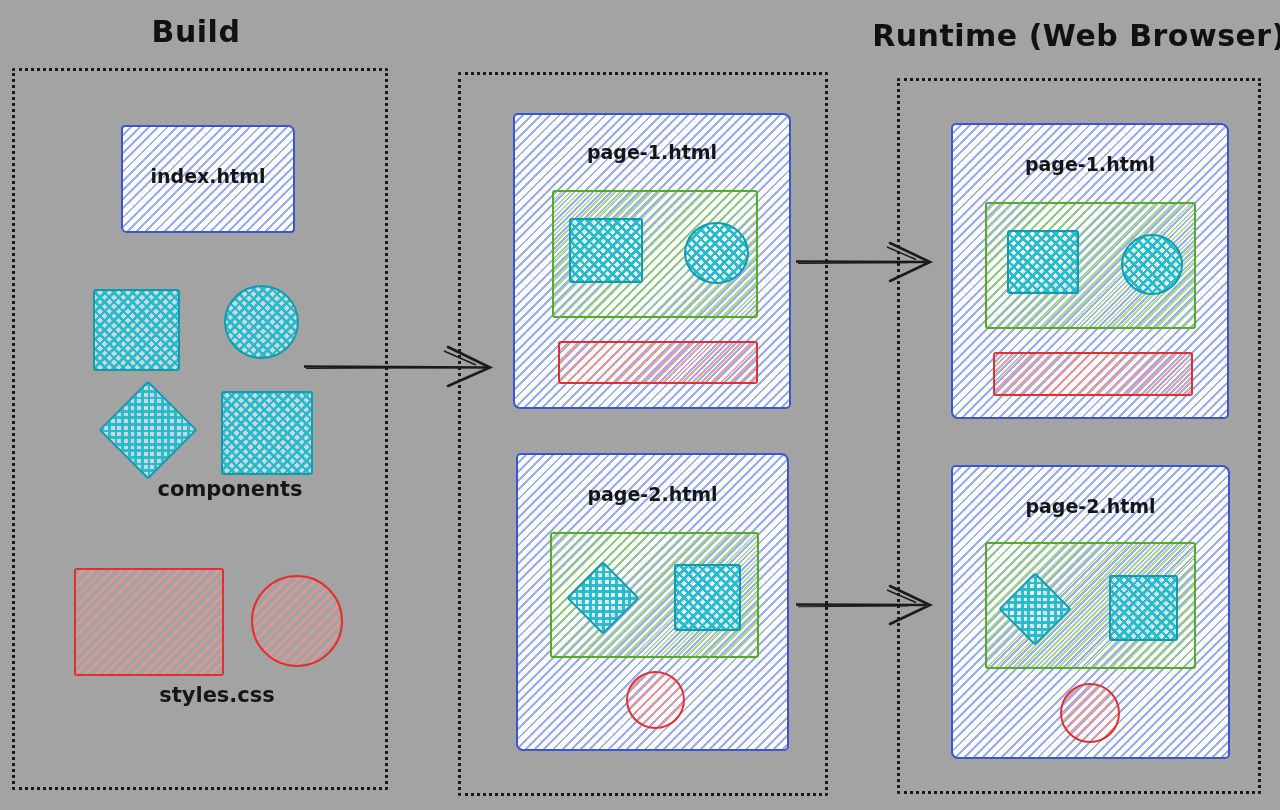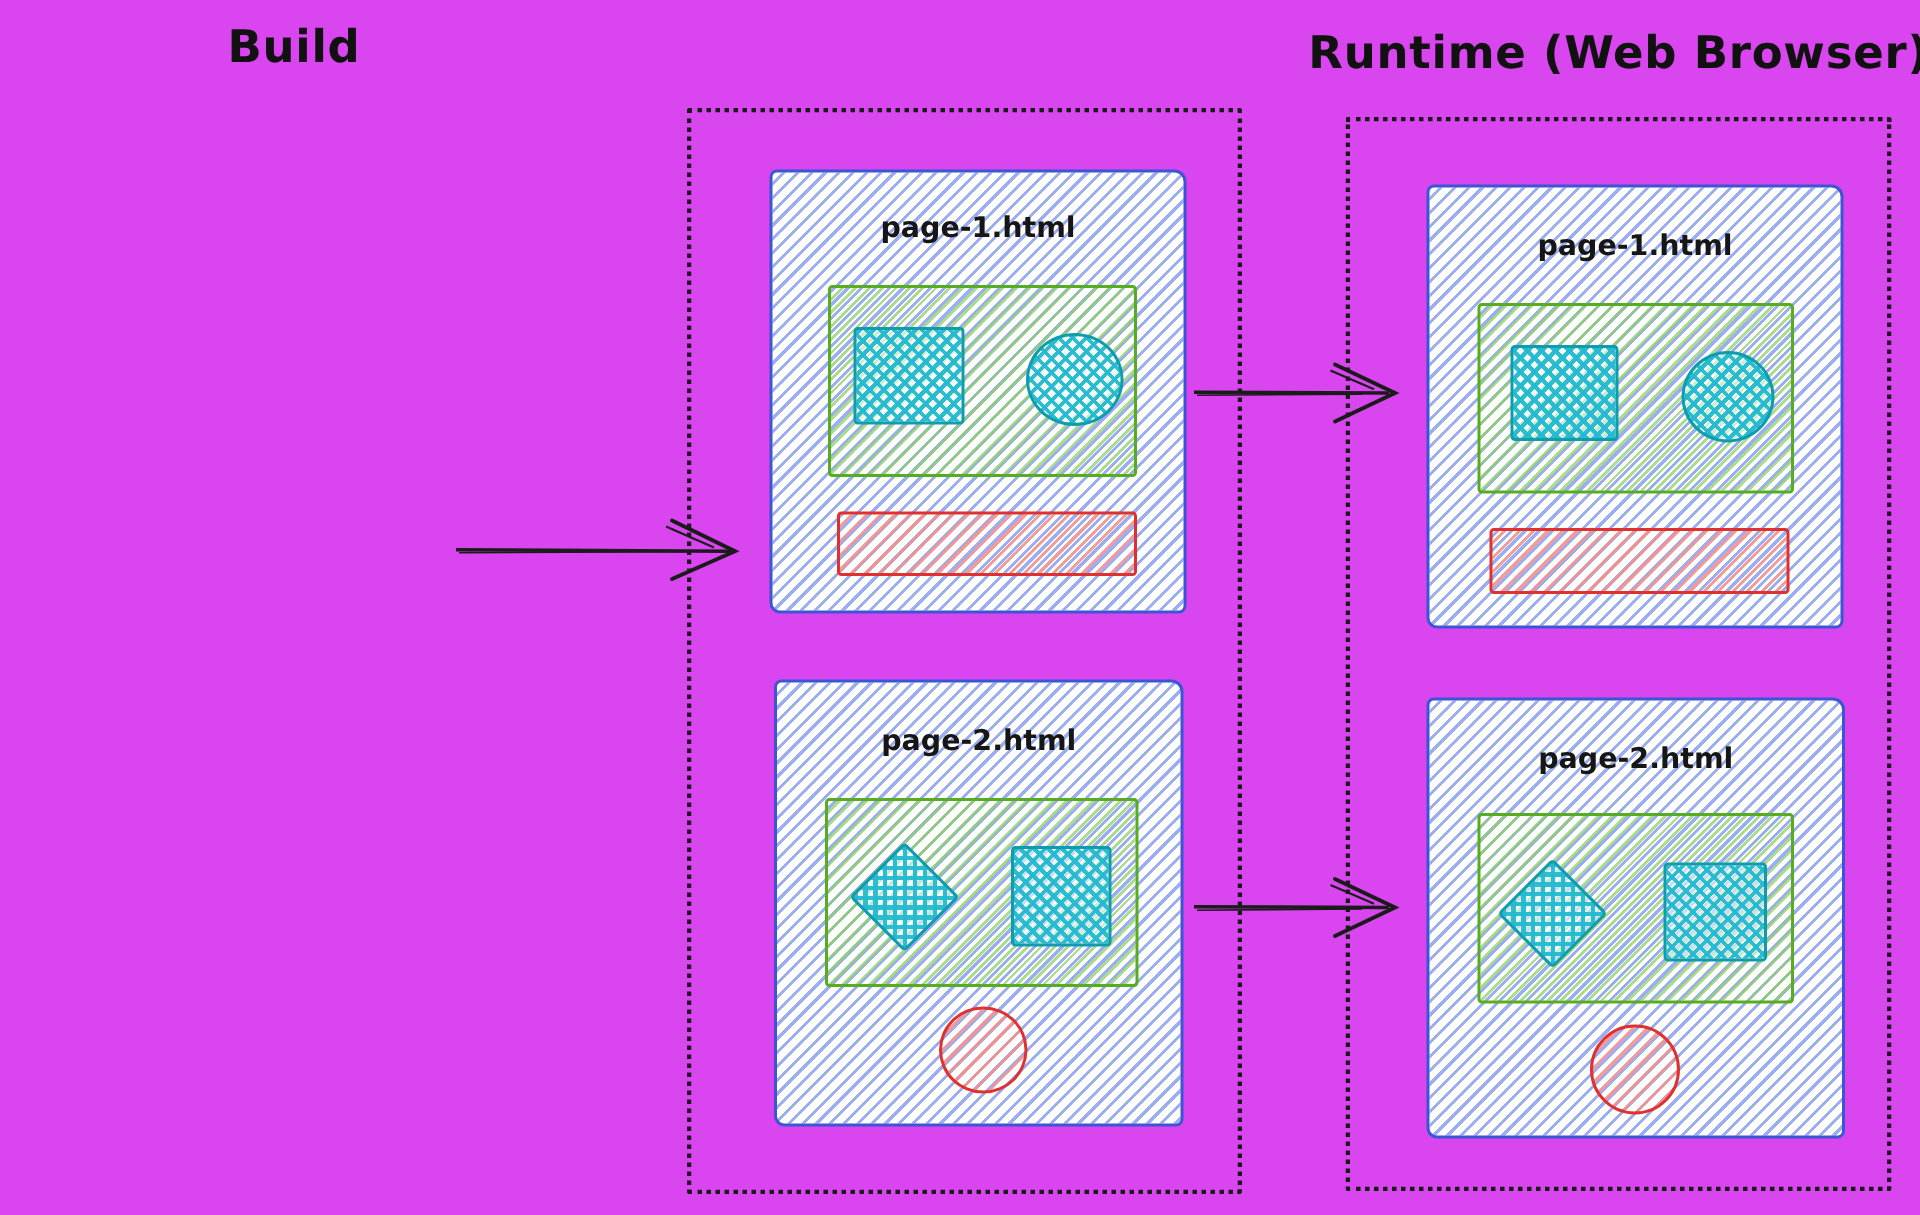--- a/index.html
+++ b/index.html
@@ -1,18 +1,18 @@
 <!DOCTYPE html>
 <html><head>
 <meta charset="utf-8">
 <style>
   html,body{margin:0;padding:0;background:#ffffff;}
   .canvas{
     position:relative;width:1280px;height:810px;overflow:hidden;
-    font-family:"DejaVu Sans",sans-serif;color:#1b1b1b;background:#d946ef;
+    font-family:"DejaVu Sans",sans-serif;color:#1b1b1b;background:#a3a3a3;
   }
   .col-title{
     position:absolute;transform:translateX(-50%);white-space:nowrap;
     font-size:30px;font-weight:600;letter-spacing:0.5px;color:#111;
   }
   .stage-box{
     position:absolute;border:3px dotted #1b1b1b;border-radius:2px;
   }
   
   .hatch-blue{
@@ -63,20 +63,36 @@
   svg.arrow{position:absolute;overflow:visible;}
 </style>
 </head>
 <body>
 
 <div class="canvas">
 
   <div class="col-title" style="left:196px;top:14px;">Build</div>
   <div class="col-title" style="left:1079px;top:18px;">Runtime (Web Browser)</div>
 
+  <div class="stage-box" style="left:12px;top:68px;width:370px;height:716px;">
+
+    <div class="abs hatch-blue shape-card" style="left:106px;top:54px;width:170px;height:104px;">
+      <div class="inner-label" style="top:38px;">index.html</div>
+    </div>
+
+    <div class="abs xhatch-teal sq" style="left:78px;top:218px;width:83px;height:78px;"></div>
+    <div class="abs xhatch-teal circle" style="left:209px;top:214px;width:71px;height:70px;"></div>
+    <div class="abs xhatch-teal diamond" style="left:98px;top:324px;width:66px;height:66px;"></div>
+    <div class="abs xhatch-teal sq" style="left:206px;top:320px;width:88px;height:80px;"></div>
+    <div class="file-label" style="left:215px;top:406px;">components</div>
+
+    <div class="abs hatch-red sq" style="left:59px;top:497px;width:146px;height:104px;"></div>
+    <div class="abs hatch-red circle" style="left:236px;top:504px;width:88px;height:88px;"></div>
+    <div class="file-label" style="left:202px;top:612px;">styles.css</div>
+  </div>
 
   <div class="stage-box" style="left:458px;top:72px;width:364px;height:718px;">
 
     <div class="abs hatch-blue page-card" style="left:52px;top:38px;width:274px;height:292px;">
       <div class="inner-label" style="top:26px;">page-1.html</div>
       <div class="abs hatch-green sq" style="left:37px;top:75px;width:202px;height:124px;">
         <div class="abs xhatch-teal sq" style="left:15px;top:26px;width:70px;height:61px;"></div>
         <div class="abs xhatch-teal circle" style="left:130px;top:30px;width:61px;height:58px;"></div>
       </div>
       <div class="abs hatch-red sq" style="left:43px;top:226px;width:196px;height:39px;"></div>

